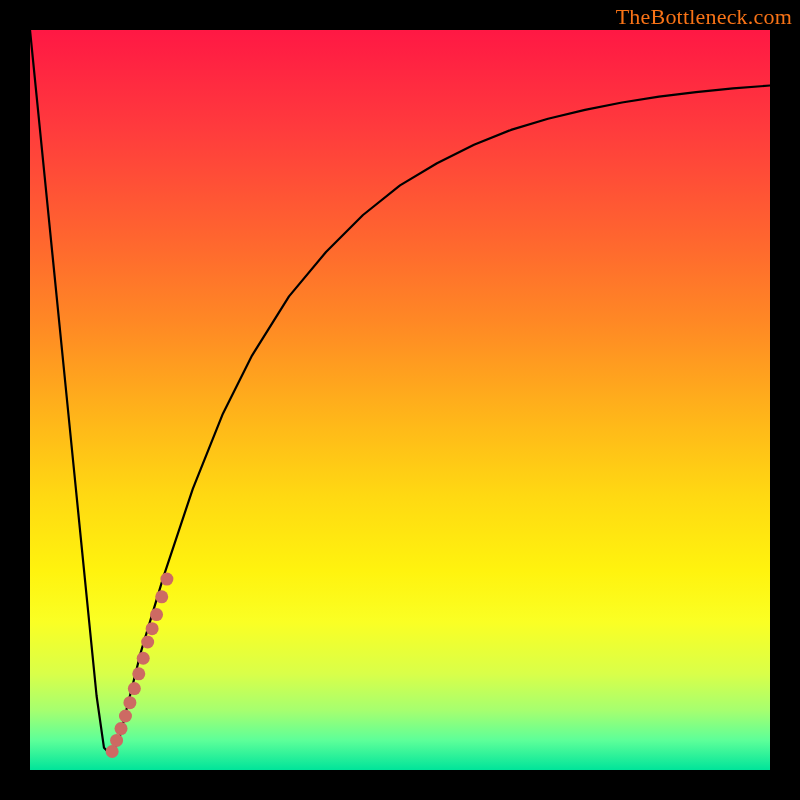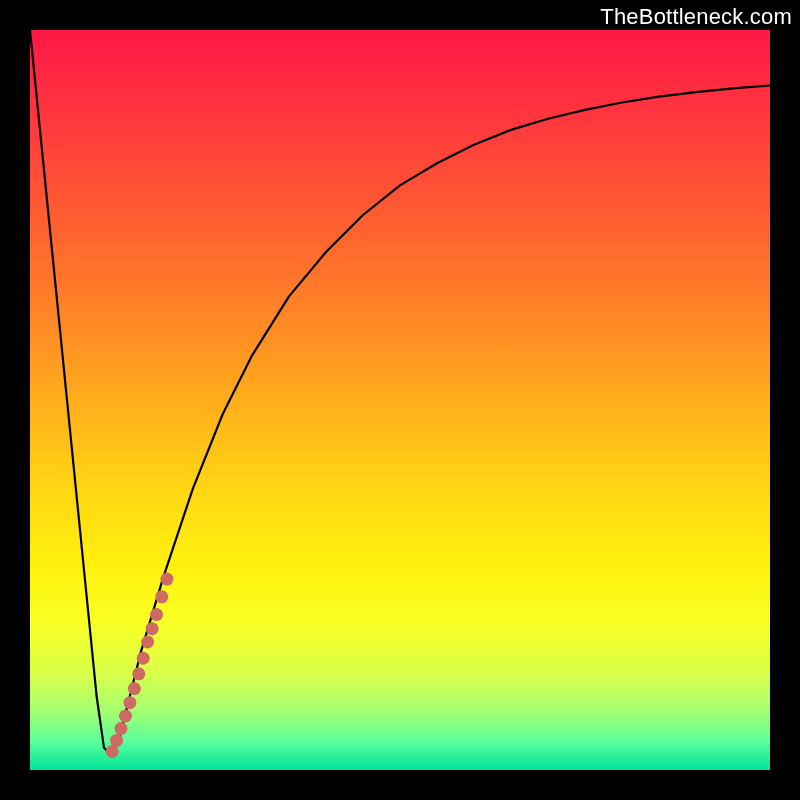--- a/index.html
+++ b/index.html
@@ -38,23 +38,23 @@
     left: 0;
     top: 0;
     width: 740px;
     height: 740px;
     overflow: visible;
   }
   .watermark {
     position: absolute;
     top: 4px;
     right: 8px;
-    font-family: Liberation Sans, sans-serif;
+    font-family: Liberation Serif, serif;
     font-size: 22px;
-    color: #ffffff;
+    color: #f97316;
     font-weight: 500;
     letter-spacing: 0.2px;
   }
 </style>
 </head>
 <body>
 
 <div class="frame">
   <div class="plot-area">
     <svg class="gradient" viewBox="0 0 740 740" preserveAspectRatio="none">

